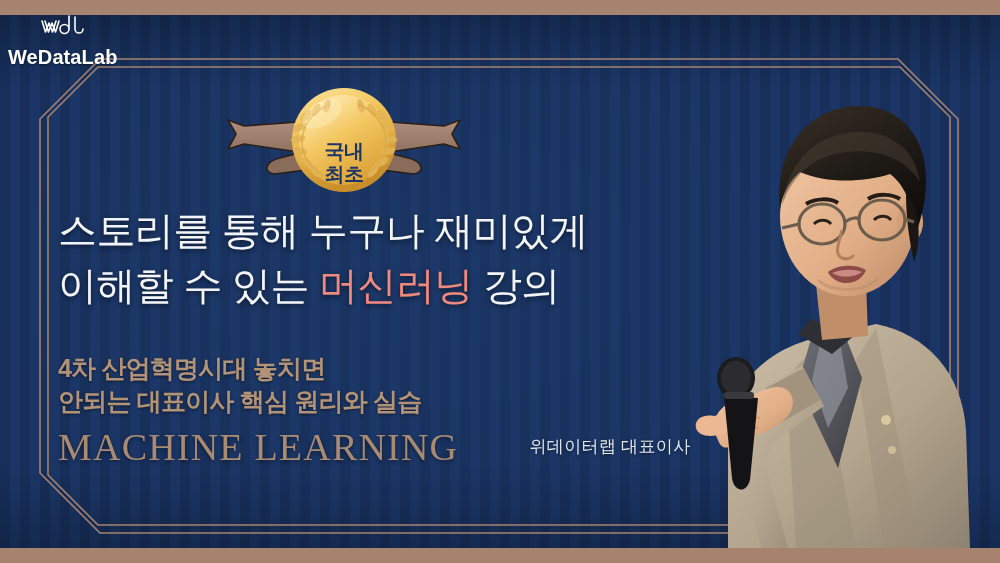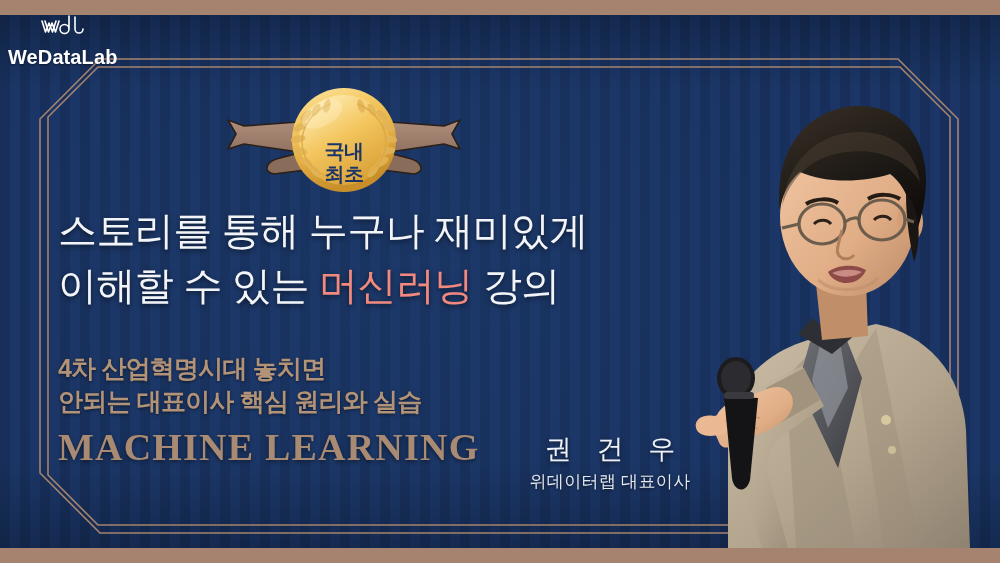--- a/index.html
+++ b/index.html
@@ -139,21 +139,21 @@
     letter-spacing: -0.8px;
     text-shadow: 0 1px 3px rgba(0,0,0,.5);
     white-space: nowrap;
   }
   .subtitle .ml-line {
     display: block;
     margin-top: 8px;
     color: #a98b73;
     font-family: "Liberation Serif", serif;
     font-size: 38px;
-    font-weight: bold;
+    font-weight: normal;
     letter-spacing: 1.2px;
     line-height: 1.15;
     text-shadow: 0 2px 4px rgba(0,0,0,.45);
   }
 
   
   .speaker {
     position: absolute;
     left: 500px; top: 432px;
     width: 220px;
@@ -383,17 +383,16 @@
     <span class="hline"><span>이해할 수 있는 </span><span class="hl-accent">머신러닝</span><span> 강의</span></span>
   </div>
 
   <div class="subtitle">
     <span class="sline">4차 산업혁명시대 놓치면</span>
     <span class="sline">안되는 대표이사 핵심 원리와 실습</span>
     <span class="ml-line">MACHINE LEARNING</span>
   </div>
 
   <div class="speaker">
-    <span class="speaker-name">권 건 우</span>
     <span class="speaker-role">위데이터랩 대표이사</span>
   </div>
 
 </div>
 
 </body></html>

